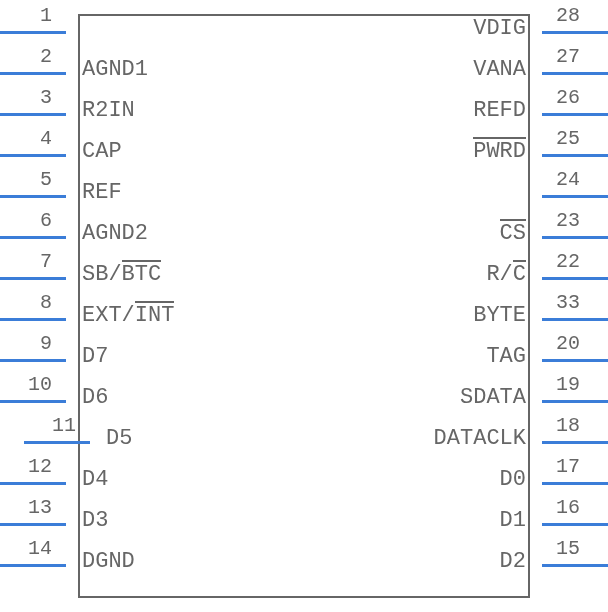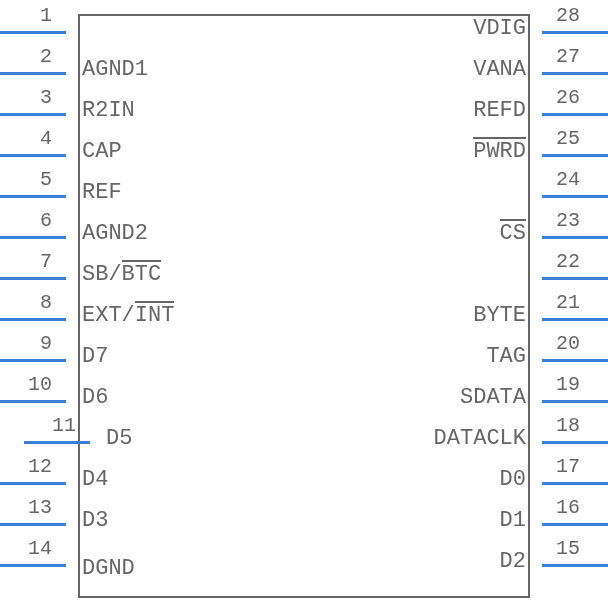--- a/index.html
+++ b/index.html
@@ -106,21 +106,21 @@
         </div>
         <div class="lbl">D4</div>
       </div>
       <div class="pin left" style="top: 500px; text-align: right;">
         <div class="lead">
           <div class="num">13</div>
           <div class="wire"></div>
         </div>
         <div class="lbl">D3</div>
       </div>
-      <div class="pin left" style="top: 541px; align-items: flex-end;">
+      <div class="pin left" style="top: 541px;">
         <div class="lead">
           <div class="num">14</div>
           <div class="wire"></div>
         </div>
         <div class="lbl">DGND</div>
       </div>
       <div class="pin right" style="top: 8px;">
         <div class="lead">
           <div class="num">28</div>
           <div class="wire"></div>
@@ -159,24 +159,25 @@
           <div class="num">23</div>
           <div class="wire"></div>
         </div>
         <div class="lbl"><span><span class="ov">CS</span></span></div>
       </div>
       <div class="pin right" style="top: 254px;">
         <div class="lead">
           <div class="num">22</div>
           <div class="wire"></div>
         </div>
+        <div class="lbl"><span>R/<span class="ov">C</span></span></div>
       </div>
       <div class="pin right" style="top: 295px;">
         <div class="lead">
-          <div class="num">21</div>
+          <div class="num">33</div>
           <div class="wire"></div>
         </div>
         <div class="lbl">BYTE</div>
       </div>
       <div class="pin right" style="top: 336px;">
         <div class="lead">
           <div class="num">20</div>
           <div class="wire"></div>
         </div>
         <div class="lbl">TAG</div>

